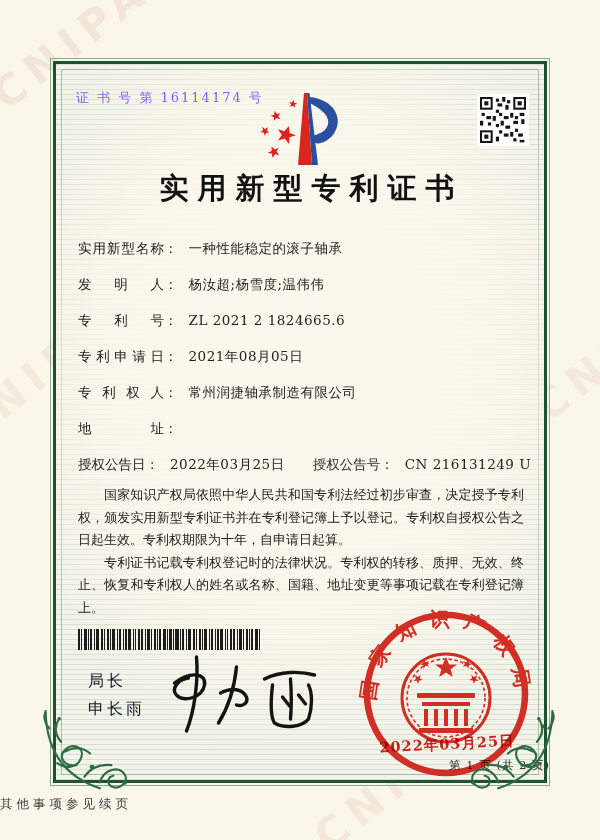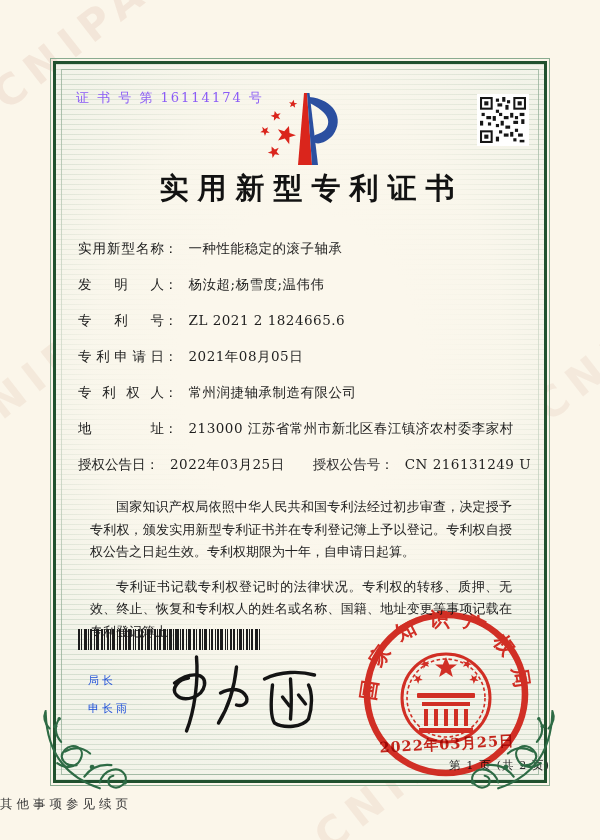--- a/index.html
+++ b/index.html
@@ -67,28 +67,28 @@
   .fvalue{color:#1e1e1e;letter-spacing:0.5px;}
   .fvalue-fixed{display:inline-block;width:146px;}
   .flabel2{
     display:inline-block;width:80px;margin-left:28px;
     text-align:justify;text-align-last:justify;-moz-text-align-last:justify;
   }
   .paras{
     position:absolute;left:78px;top:484px;width:446px;
     font-size:13px;line-height:22.5px;text-align:justify;color:#222;
   }
-  .paras p{margin:12px;text-indent:2em;}
+  .paras p{margin:0;text-indent:2em;}
   
   .barcode{position:absolute;left:78px;top:629px;width:183px;height:21px;}
   .barcode svg{display:block;}
   
   .director{
-    position:absolute;left:88px;top:667px;font-size:11px;line-height:28px;
-    color:#1d4ed8;letter-spacing:3px;
+    position:absolute;left:88px;top:667px;font-size:16px;line-height:28px;
+    color:#0f172a;letter-spacing:3px;
   }
   .signature{position:absolute;left:142px;top:645px;width:205px;height:95px;z-index:4;}
   
   .seal{position:absolute;left:358px;top:606px;width:176px;height:176px;z-index:5;
         mix-blend-mode:multiply;opacity:0.95;}
   .seal-date{
     position:absolute;left:352px;top:735px;width:190px;text-align:center;z-index:6;
     font-size:14.5px;font-weight:bold;color:#c3251b;letter-spacing:1px;
     transform:rotate(-3deg);mix-blend-mode:multiply;
   }
@@ -250,21 +250,20 @@
         <span class="fvalue">2021年08月05日</span>
     </div>
     <div class="frow">
       <span class="flabel">专利权人</span>
         <span class="fcolon">：</span>
         <span class="fvalue">常州润捷轴承制造有限公司</span>
     </div>
     <div class="frow">
       <span class="flabel">地址</span>
         <span class="fcolon">：</span>
-        <span class="fvalue">213000 江苏省常州市新北区春江镇济农村委李家村</span>
     </div>
     <div class="frow">
       <span class="flabel">授权公告日</span>
         <span class="fcolon">：</span>
         <span class="fvalue fvalue-fixed">2022年03月25日</span>
         <span class="flabel2">授权公告号</span>
         <span class="fcolon">：</span>
         <span class="fvalue">CN 216131249 U</span>
     </div>
   </div>

